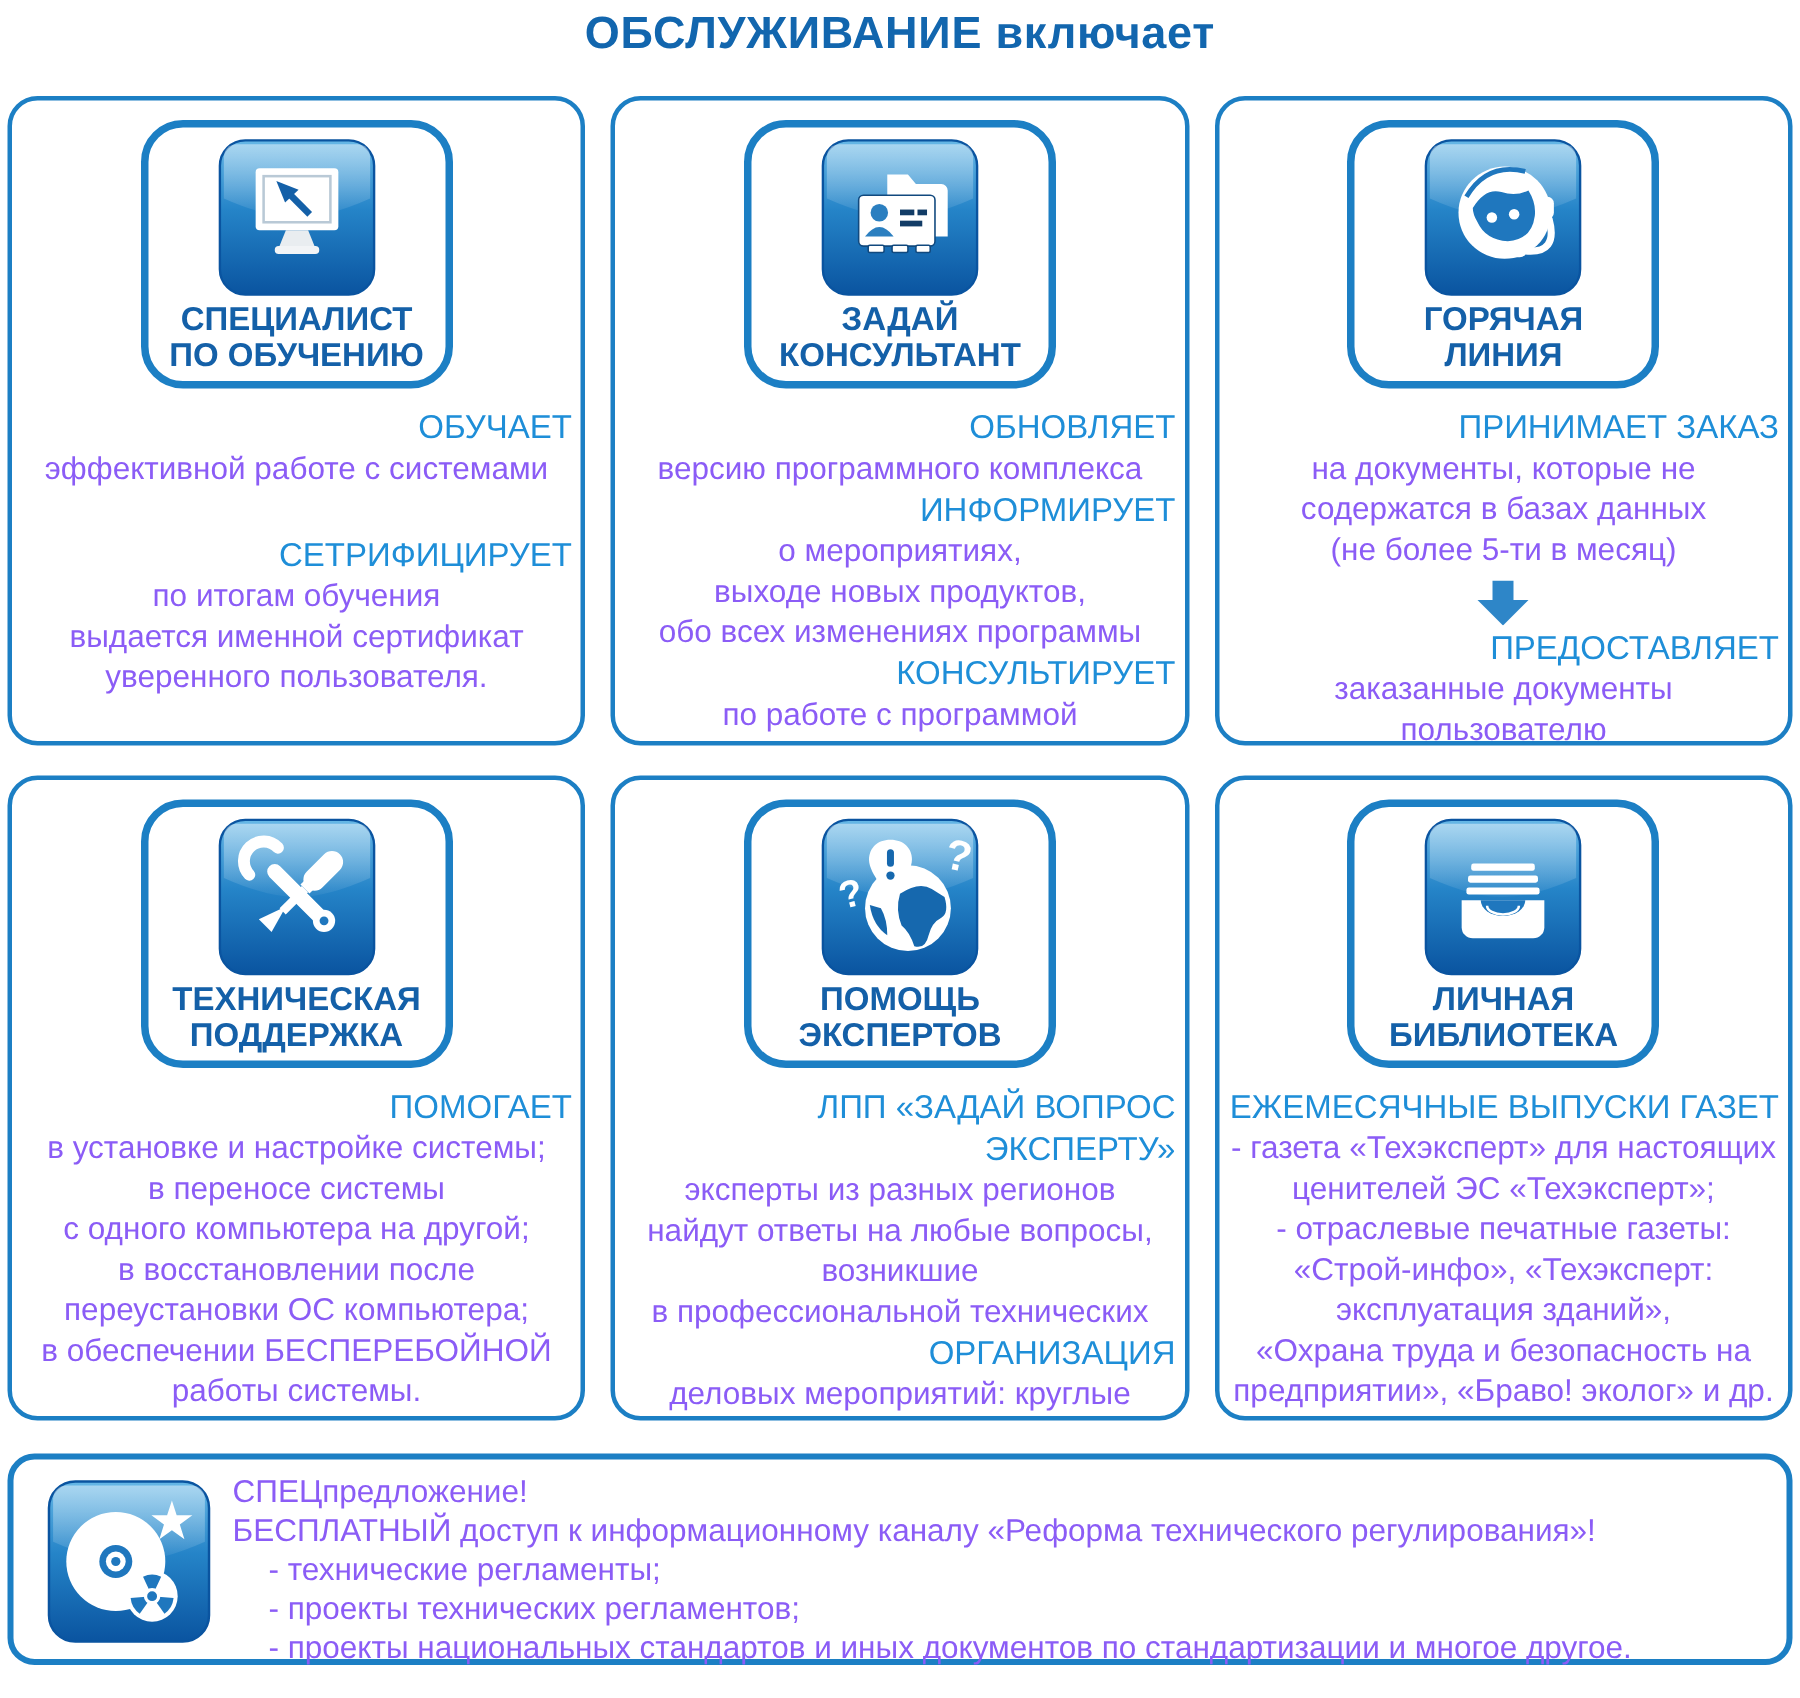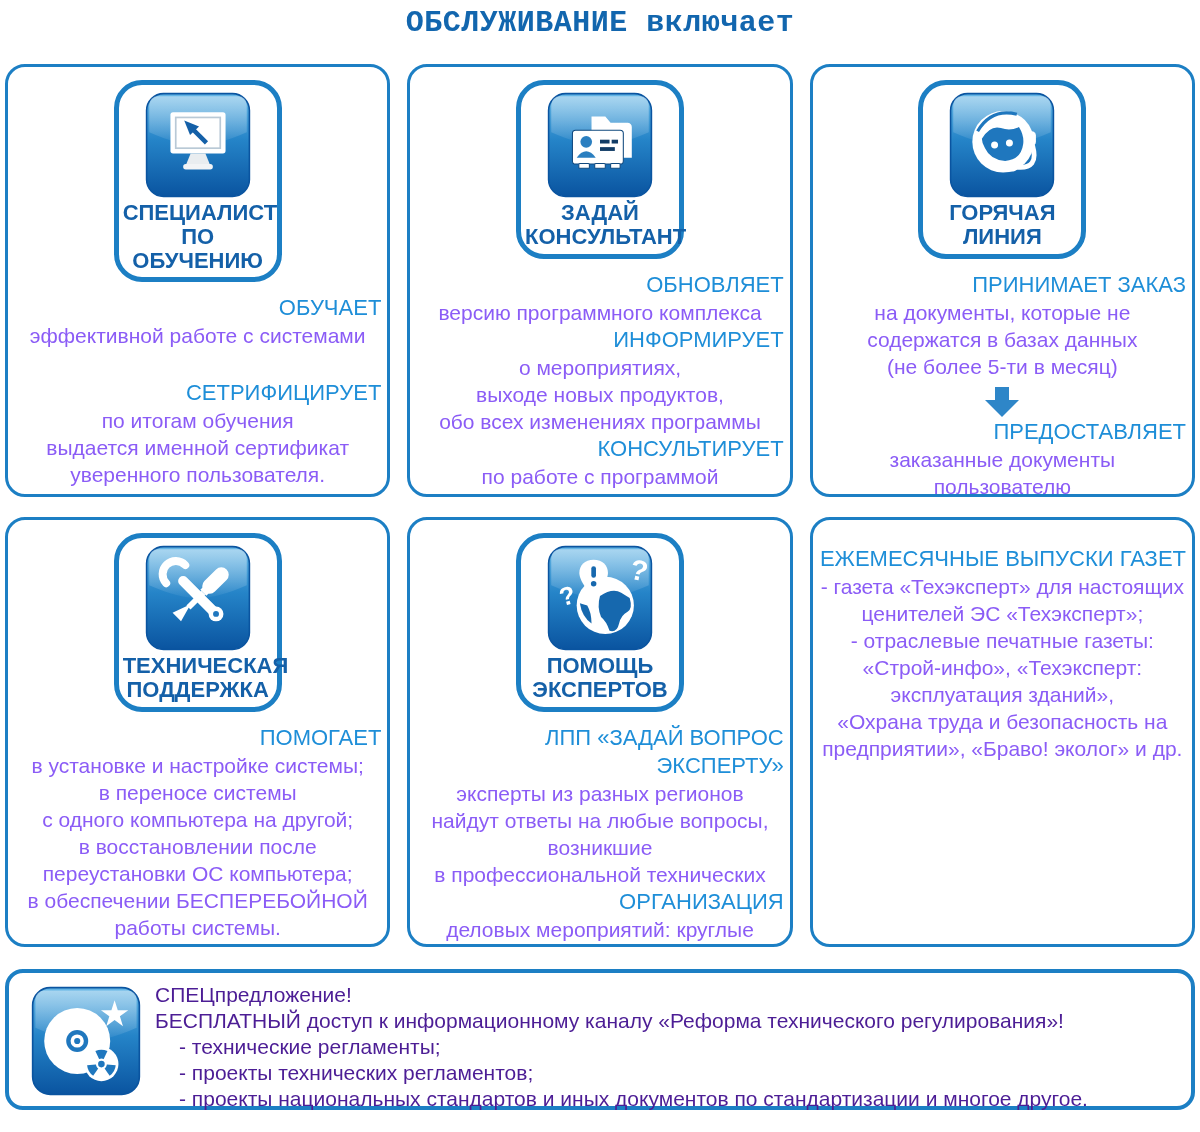--- a/index.html
+++ b/index.html
@@ -10,41 +10,40 @@
     position:relative;
     overflow:hidden;
   }
   .main-title {
     text-align:center;
     font-size:30px;
     font-weight:bold;
     color:#1266AE;
     padding-top:6px;
     letter-spacing:0.5px;
-    font-family:Liberation Mono, monospace;
   }
   .grid {
     display:grid;
     grid-template-columns:repeat(3, 1fr);
     grid-template-rows:433px 430px;
     gap:20px 17px;
     margin:24px 5px 0 5px;
   }
   .card {
     border:3px solid #1C7FC4;
     border-radius:20px;
     background:#fff;
     text-align:center;
     padding:13px 6px 0 6px;
     box-sizing:border-box;
     overflow:hidden;
   }
   .badge {
     display:inline-block;
-    width:168px;
+    width:208px;
     box-sizing:border-box;
     border:5px solid #1C7FC4;
     border-radius:28px;
     padding:7px 4px 5px 4px;
     background:#fff;
   }
   .tile { width:106px; height:106px; display:block; margin:0 auto; }
   .badge-title {
     margin-top:3px;
     font-size:22px;
@@ -73,21 +72,21 @@
     border:4px solid #1C7FC4;
     border-radius:18px;
     height:141px;
     box-sizing:border-box;
     position:relative;
     padding:9px 14px 0 146px;
     background:#fff;
   }
   .banner-icon-wrap { position:absolute; left:22px; top:13px; width:110px; height:110px; }
   .banner-icon-wrap svg { width:110px; height:110px; }
-  .banner-line { font-size:21px; line-height:26px; color:#4c1d95; white-space:nowrap; }
+  .banner-line { font-size:21px; line-height:26px; color:#8b5cf6; white-space:nowrap; }
   .banner-line.indent { padding-left:24px; }
 </style>
 </head>
 <body>
 
 <svg width="0" height="0" style="position:absolute" aria-hidden="true">
   <defs>
     <linearGradient id="tileGrad" x1="0" y1="0" x2="0" y2="1">
       <stop offset="0" stop-color="#66B7E6"></stop>
       <stop offset="0.45" stop-color="#2584C8"></stop>
@@ -248,20 +247,33 @@
 в профессиональной технических</div>
     </div>
     <div class="section">
       <div class="sec-head">ОРГАНИЗАЦИЯ</div>
       <div class="sec-body">деловых мероприятий: круглые
 столы; семинары; skype-семинары.</div>
     </div>
   </div>
 
   <div class="card">
+    <div class="badge">
+      <svg class="tile" viewBox="0 0 100 100">
+        <rect x="1.5" y="1.5" width="97" height="97" rx="16" fill="url(#tileGrad)" stroke="#0A54A0" stroke-width="1.5"></rect>
+        <path d="M12 4 h76 a8 8 0 0 1 8 8 v26 q-27 12 -46 12 q-19 0 -46 -12 v-26 a8 8 0 0 1 8 -8 z" fill="url(#glossGrad)"></path>
+        <rect x="30" y="29" width="40" height="4.5" rx="1.5" fill="#ffffff"></rect>
+        <rect x="28" y="36.5" width="44" height="4.5" rx="1.5" fill="#ffffff"></rect>
+        <rect x="27" y="44" width="46" height="4.5" rx="1.5" fill="#ffffff"></rect>
+        <path d="M24 52 h52 v17 a7 7 0 0 1 -7 7 h-38 a7 7 0 0 1 -7 -7 z" fill="#ffffff"></path>
+        <path d="M36 52 a14 10 0 0 0 28 0 z" fill="#1F77BE"></path>
+        <path d="M40 55.5 a10 5.5 0 0 0 20 0" stroke="#ffffff" stroke-width="1.6" fill="none"></path>
+      </svg>
+      <div class="badge-title">ЛИЧНАЯ БИБЛИОТЕКА</div>
+    </div>
     <div class="section first">
       <div class="sec-head">ЕЖЕМЕСЯЧНЫЕ ВЫПУСКИ ГАЗЕТ</div>
       <div class="sec-body">- газета «Техэксперт» для настоящих
 ценителей ЭС «Техэксперт»;
 - отраслевые печатные газеты:
 «Строй-инфо», «Техэксперт:
 эксплуатация зданий»,
 «Охрана труда и безопасность на
 предприятии», «Браво! эколог» и др.</div>
     </div>

